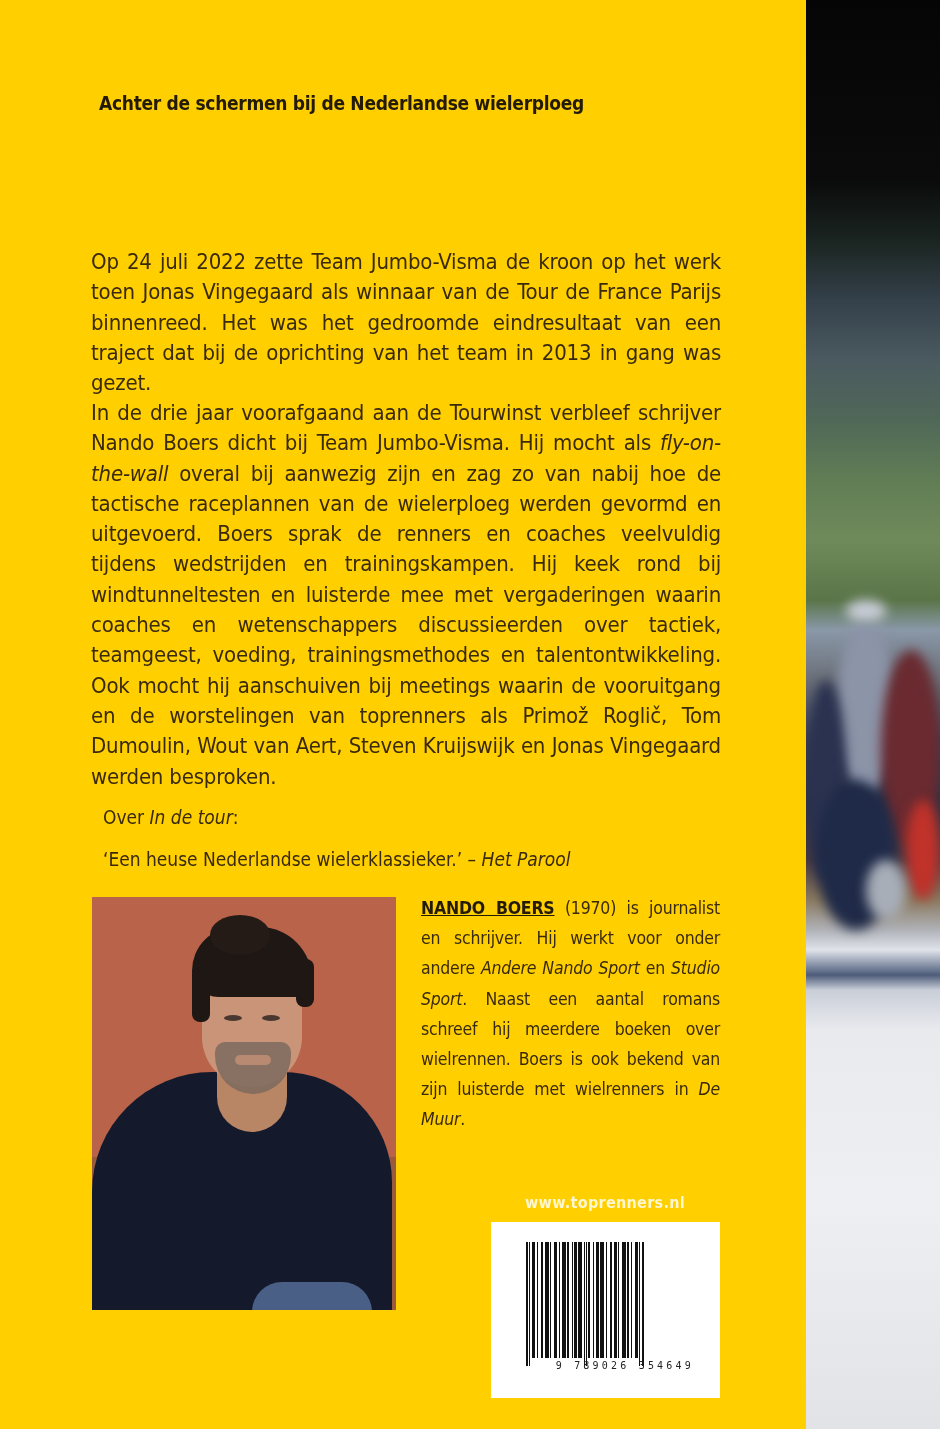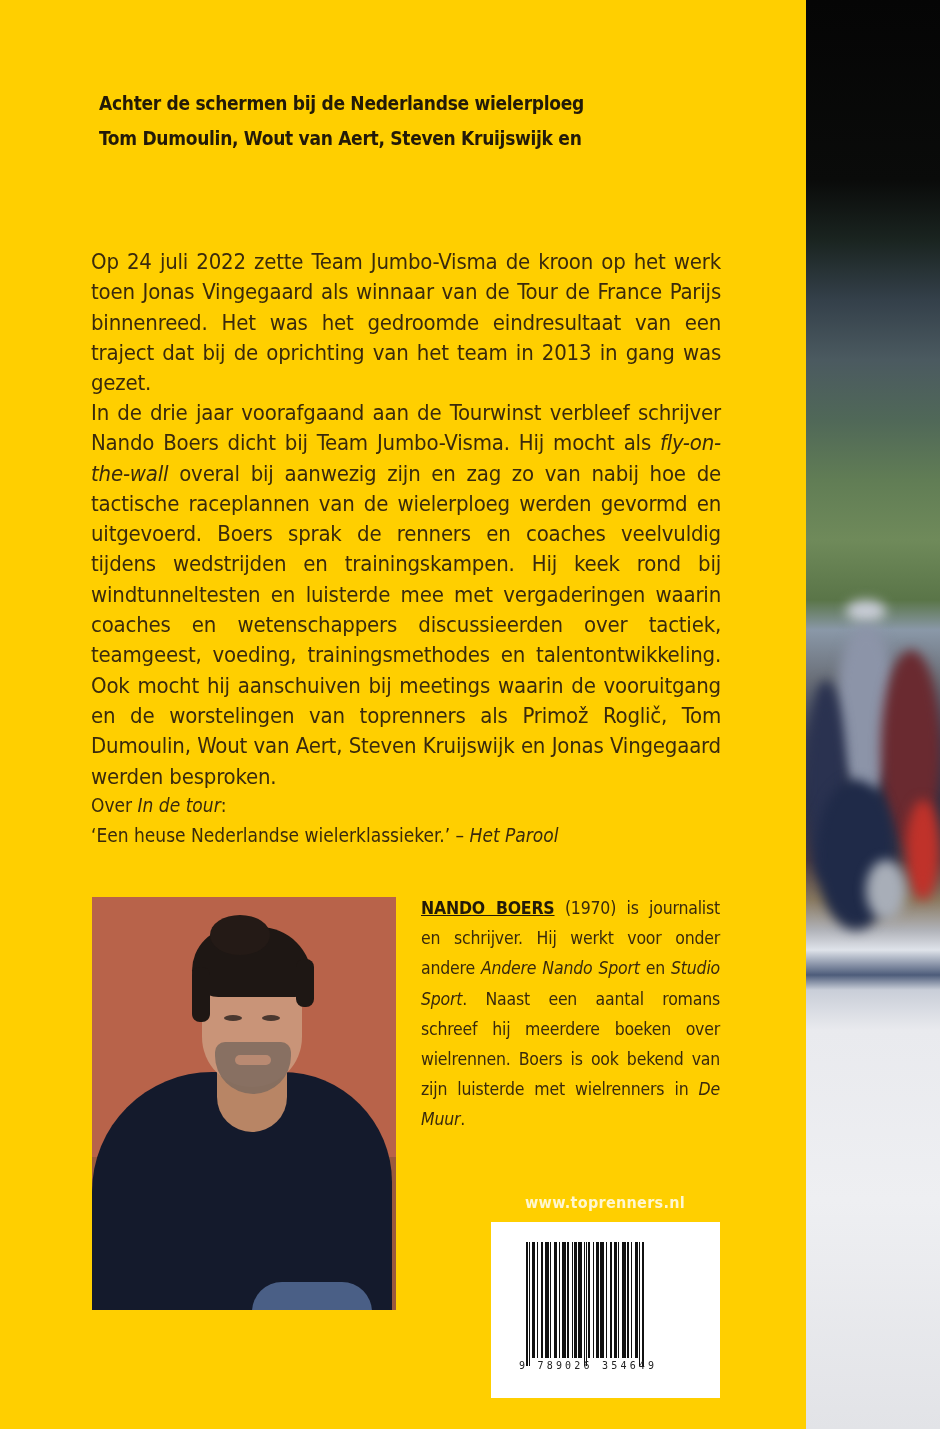--- a/index.html
+++ b/index.html
@@ -33,21 +33,21 @@
     }
     .para {
       position: absolute; left: 91px; width: 630px;
       font-size: 22px; line-height: 30.3px; text-align: justify;
       letter-spacing: -0.2px; color: #3a2a0c;
     }
     .para p { margin: 0; }
     .p1 { top: 247px; }
     .p2 { top: 398px; }
     .review { position: absolute; left: 91px; top: 790px; width: 640px; font-size: 19px; line-height: 30px; color: #3a2a0c; }
-    .review div { margin: 0; }
+    .review div { margin: 12px; }
     i { font-style: italic; }
     .author-photo {
       position: absolute; left: 92px; top: 897px; width: 304px; height: 413px;
       background: #b8634a; overflow: hidden;
     }
     .author-photo .shape { position: absolute; }
     .bio {
       position: absolute; left: 421px; top: 893px; width: 299px;
       font-size: 17.5px; line-height: 30.2px; text-align: justify; color: #3a2a0c;
       letter-spacing: -0.2px;
@@ -64,30 +64,30 @@
       position: absolute; left: 35px; top: 20px; width: 165px; height: 124px;
       display: flex; align-items: flex-start;
     }
     .barcode-bars span { display: block; background: #111; height: 116px; }
     .barcode-bars span.long { height: 124px; }
     .barcode-bars span.gap { background: transparent; }
     .barcode-digits {
       position: absolute; left: 28px; top: 138px; width: 175px;
       font-family: "DejaVu Sans Mono", monospace; font-size: 10px; letter-spacing: 3.2px; color: #222;
       background: transparent;
+      text-align: right;
     }
   </style>
 </head>
 <body>
 
 <div class="cover">
 
   <div class="headline">
     <div>Achter de schermen bij de Nederlandse wielerploeg</div>
-    <div>Tom Dumoulin, Wout van Aert, Steven Kruijswijk en</div>
   </div>
 
   <div class="para p1">
     <p>Op 24 juli 2022 zette Team Jumbo-Visma de kroon op het werk toen Jonas Vingegaard als winnaar van de Tour de France Parijs binnenreed. Het was het gedroomde eindresultaat van een traject dat bij de oprichting van het team in 2013 in gang was gezet.</p>
   </div>
 
   <div class="para p2">
     <p><span>In de drie jaar voorafgaand aan de Tourwinst verbleef schrijver Nando Boers dicht bij Team Jumbo-Visma. Hij mocht als </span><i>fly-on-the-wall</i><span> overal bij aanwezig zijn en zag zo van nabij hoe de tactische raceplannen van de wielerploeg werden gevormd en uitgevoerd. Boers sprak de renners en coaches veelvuldig tijdens wedstrijden en trainingskampen. Hij keek rond bij windtunneltesten en luisterde mee met vergaderingen waarin coaches en wetenschappers discussieerden over tactiek, teamgeest, voeding, trainingsmethodes en talentontwikkeling. Ook mocht hij aanschuiven bij meetings waarin de vooruitgang en de worstelingen van toprenners als Primož Roglič, Tom Dumoulin, Wout van Aert, Steven Kruijswijk en Jonas Vingegaard werden besproken.</span></p>
   </div>
 

